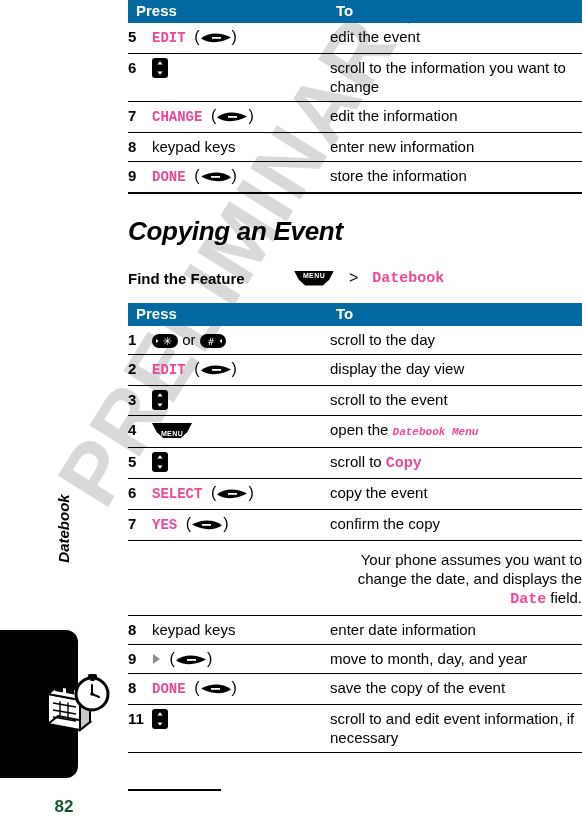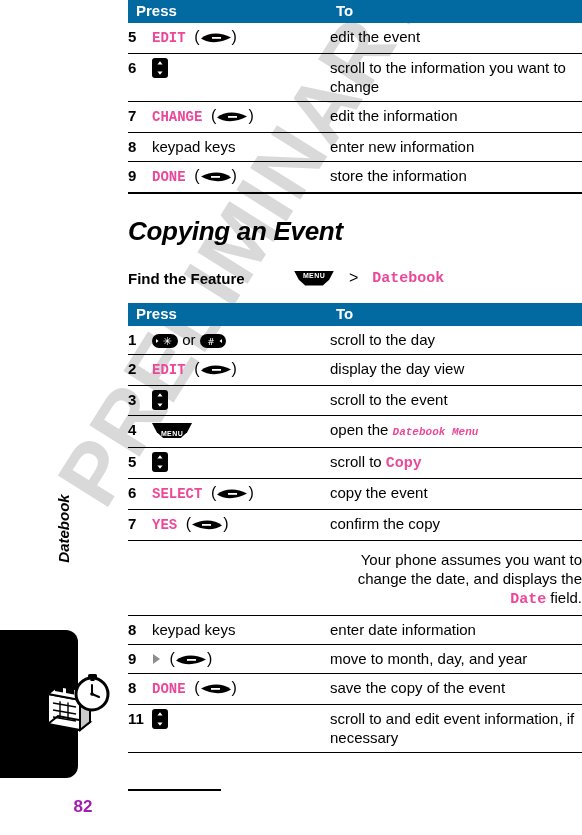--- a/index.html
+++ b/index.html
@@ -71,22 +71,21 @@
   }
   #page-number{
     position:absolute;
     left:0px;
     top:797px;
     width:128px;
     text-align:center;
     font-family:"Liberation Sans", sans-serif;
     font-weight:bold;
     font-size:17px;
-    color:#a21caf;
-    padding-left:19px;
+    color:#14532d;
   }
   #page-rule{
     position:absolute;
     left:128px;top:789px;width:93px;height:2px;background:#000;
   }
 
   
   #content{
     position:absolute;
     left:128px;top:0;width:454px;height:835px;

